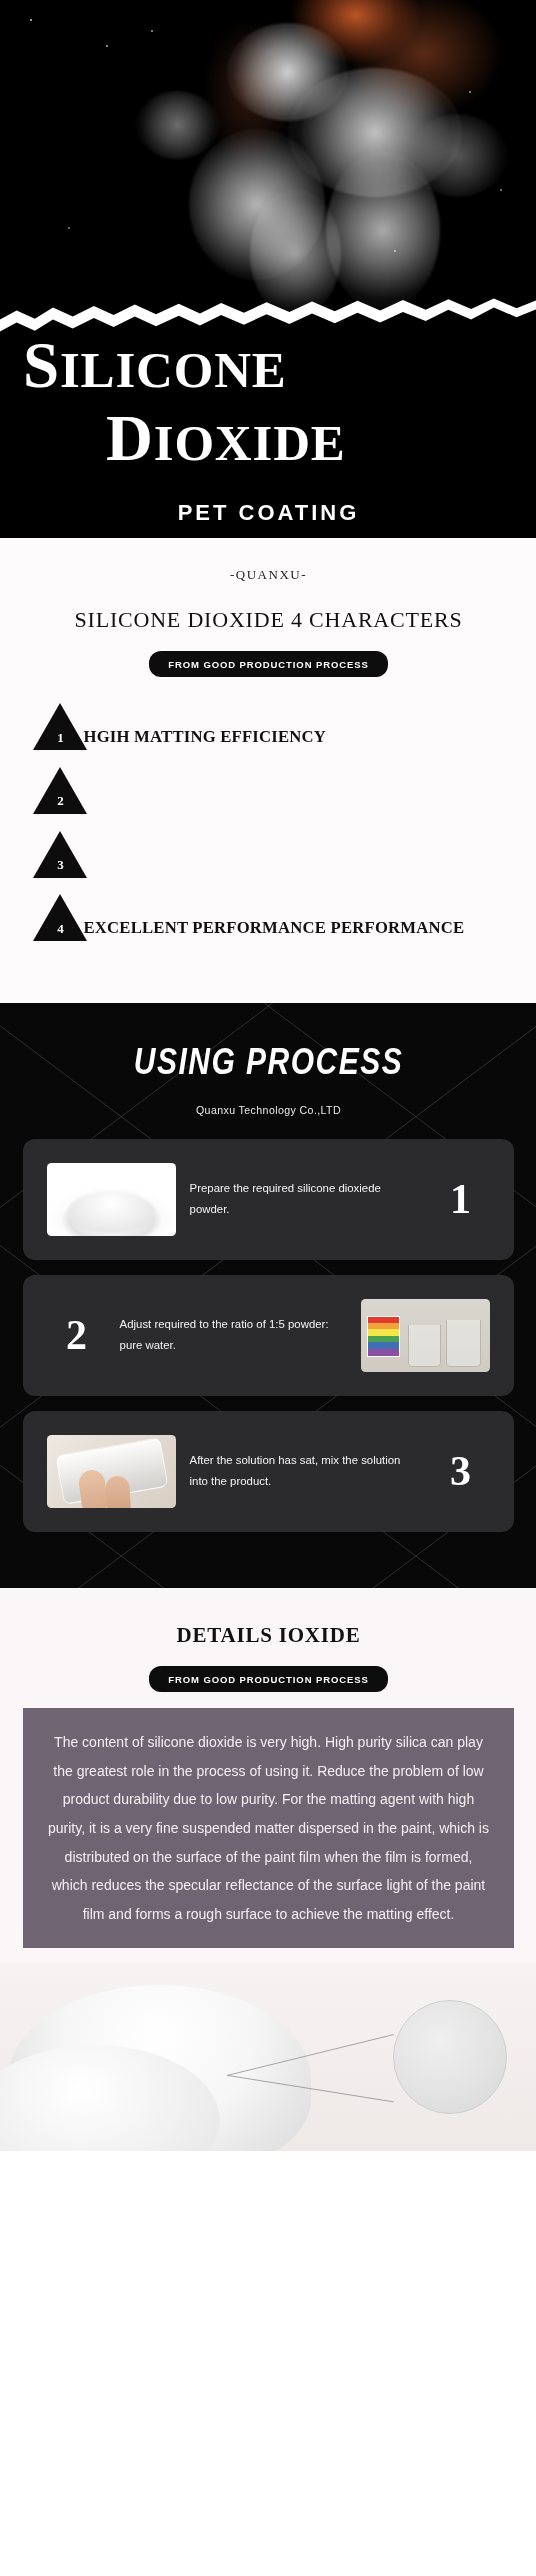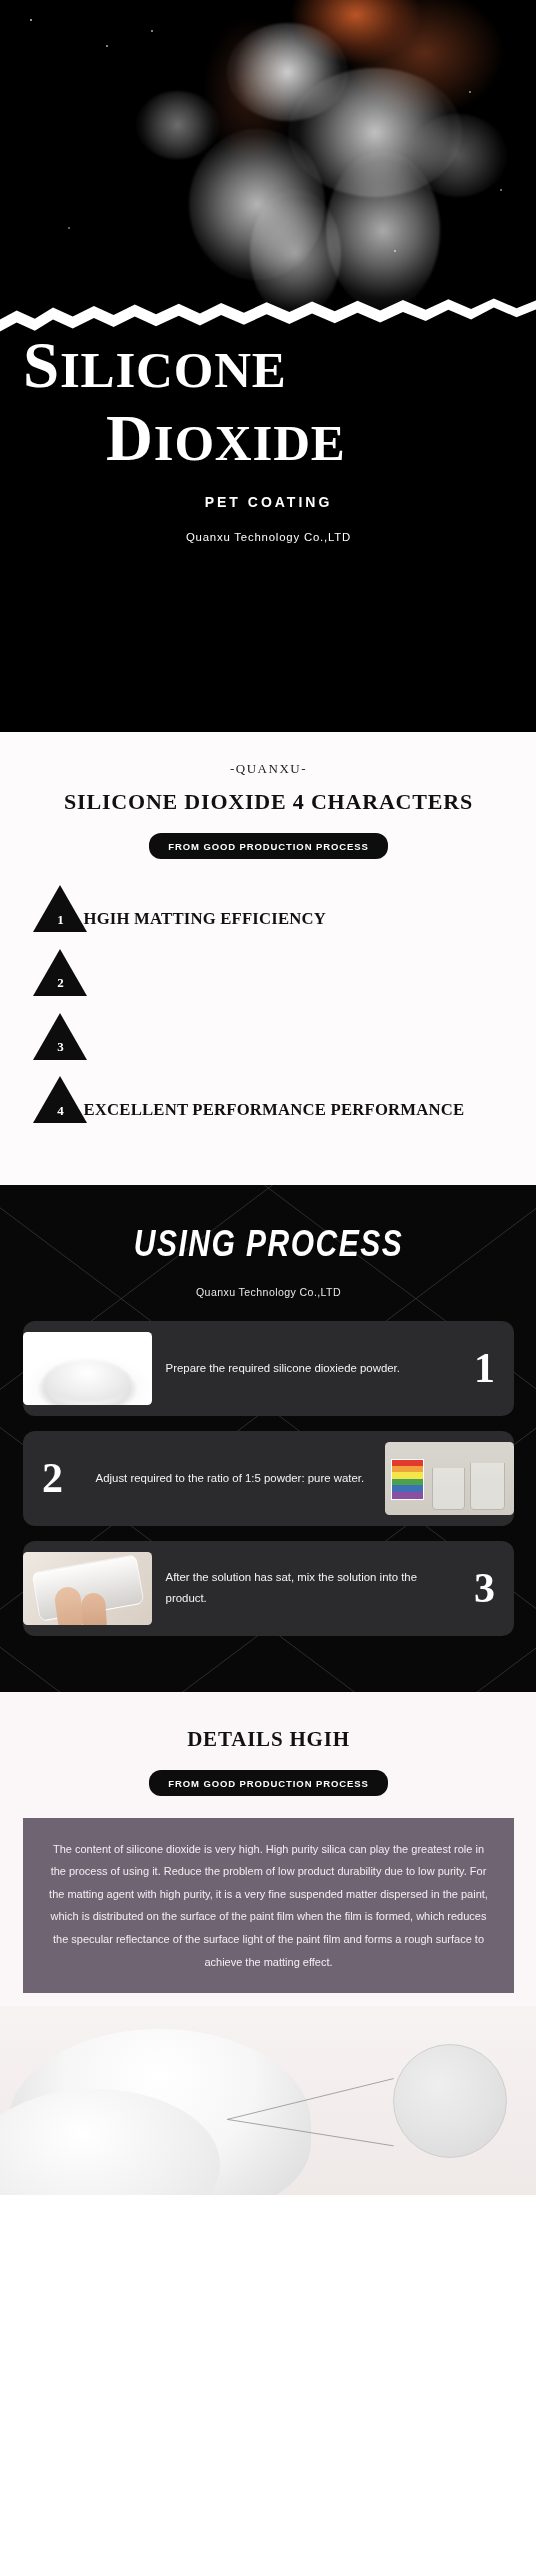--- a/index.html
+++ b/index.html
@@ -7,21 +7,21 @@
     width:537px;
     background:#ffffff;
     font-family:"Liberation Sans", sans-serif;
   }
   .page { width:537px; position:relative; overflow:hidden; }
 
   
   .hero {
     position:relative;
     width:537px;
-    height:732px;
+    height:538px;
     background:#000000;
     overflow:hidden;
   }
   .hero-photo {
     position:absolute;
     top:0; left:0;
     width:537px;
     height:326px;
     background:
       radial-gradient(ellipse 91px 68px at 356px 15px, rgba(196,90,40,0.95) 0%, rgba(120,50,22,0.55) 45%, rgba(0,0,0,0) 72%),
@@ -67,24 +67,24 @@
     letter-spacing:0.8px;
     line-height:1;
   }
   .t1 { font-size:51px; padding-left:23px; }
   .t1 .cap { font-size:65px; }
   .t2 { font-size:51px; padding-left:106px; margin-top:7.6px; }
   .t2 .cap { font-size:65px; }
   .subtitle {
     text-align:center;
     color:#ffffff;
-    font-size:14px;
+    font-size:22px;
     font-weight:bold;
     letter-spacing:3px;
-    margin-top:23px;
+    margin-top:29px;
   }
   .company {
     text-align:center;
     color:#ffffff;
     font-size:11.4px;
     letter-spacing:0.8px;
     margin-top:21px;
   }
 
   
@@ -95,24 +95,24 @@
   }
   .kicker {
     font-family:"Liberation Serif", serif;
     font-size:13px;
     letter-spacing:1.5px;
     color:#222;
   }
   .chars-title {
     font-family:"Liberation Serif", serif;
     font-size:22px;
-    font-weight:bold;
+    font-weight:normal;
     letter-spacing:0.8px;
     color:#111;
-    margin-top:12px;
+    margin-top:24px;
   }
   .pill {
     display:inline-block;
     background:#0d0d0d;
     color:#ffffff;
     font-size:9.5px;
     font-weight:bold;
     letter-spacing:0.9px;
     padding:7.6px 19.7px;
     border-radius:12px;
@@ -182,21 +182,21 @@
     font-size:10.6px;
     margin-top:26px;
     letter-spacing:0.4px;
   }
   .steps { position:relative; margin-top:23px; padding:0 23px; }
   .step {
     display:flex;
     align-items:center;
     background:#2b2b2d;
     border-radius:12px;
-    padding:0;
+    padding:24px;
     margin-bottom:15px;
     min-height:95px;
   }
   .step-img {
     width:129px; height:73px;
     border-radius:4.5px;
     flex:0 0 129px;
     overflow:hidden;
     position:relative;
     background:#f2f2f2;
@@ -284,24 +284,24 @@
     text-align:center;
   }
   .details-title {
     font-family:"Liberation Serif", serif;
     font-size:21px;
     font-weight:bold;
     letter-spacing:0.8px;
     color:#111;
   }
   .details-body {
-    margin:22px 23px 0 23px;
+    margin:16px 23px 0 23px;
     background:#6f6471;
     color:#f3eff3;
-    font-size:11px;
+    font-size:14px;
     line-height:2.05;
     padding:19.7px 23px;
     text-align:center;
   }
   .details-photo {
     position:relative;
     margin-top:13.6px;
     height:189px;
     background:linear-gradient(180deg,#f7f3f2 0%, #efe9e8 100%);
     overflow:hidden;
@@ -452,21 +452,21 @@
           <div class="finger2"></div>
         </div>
         <div class="step-text">After the solution has sat, mix the solution into the product.</div>
         <div class="step-num">3</div>
       </div>
 
     </div>
   </section>
 
   <section class="details">
-    <div class="details-title">DETAILS HGIH</div>
+    <div class="details-title">DETAILS IOXIDE</div>
     <div class="pill">FROM GOOD PRODUCTION PROCESS</div>
     <div class="details-body">The content of silicone dioxide is very high. High purity silica can play the greatest role in the process of using it. Reduce the problem of low product durability due to low purity. For the matting agent with high purity, it is a very fine suspended matter dispersed in the paint, which is distributed on the surface of the paint film when the film is formed, which reduces the specular reflectance of the surface light of the paint film and forms a rough surface to achieve the matting effect.</div>
 
     <div class="details-photo">
       <div class="pile"></div>
       <div class="pile2"></div>
       <svg class="zoom-lines" width="537" height="189" viewBox="0 0 709 250">
         <line x1="300" y1="150" x2="520" y2="96" stroke="#8a8a8a" stroke-width="1"></line>
         <line x1="300" y1="150" x2="520" y2="185" stroke="#8a8a8a" stroke-width="1"></line>
       </svg>

